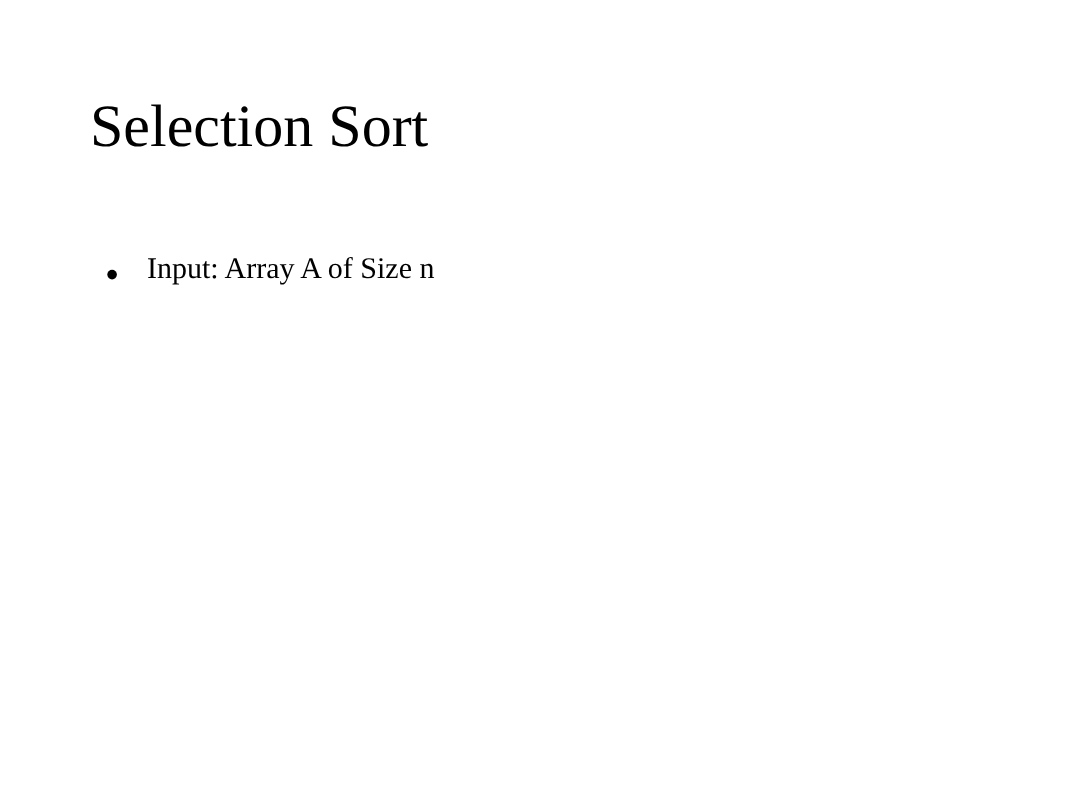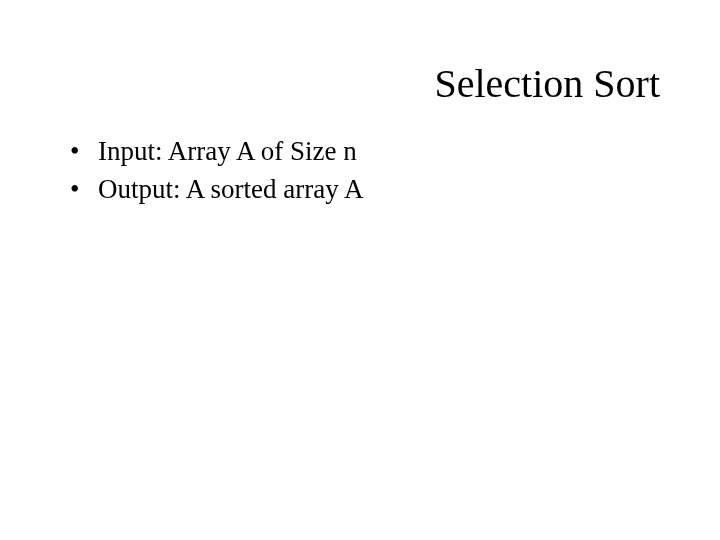--- a/index.html
+++ b/index.html
@@ -10,45 +10,44 @@
     body {
       width: 720px;
       height: 540px;
       background: #ffffff;
       font-family: "Times New Roman", Times, serif;
       color: #000000;
       padding: 40px 60px;
     }
     .slide-title {
       font-size: 40px;
-      text-align: right;
+      text-align: left;
       font-weight: normal;
       margin-top: 20px;
-      margin-bottom: 28px;
+      margin-bottom: 60px;
     }
     .bullet-list {
       list-style: none;
       padding-left: 10px;
     }
     .bullet-item {
-      font-size: 27px;
+      font-size: 20px;
       line-height: 1.25;
       position: relative;
       padding-left: 28px;
       margin-bottom: 4px;
     }
     .bullet-item::before {
       content: "•";
       position: absolute;
       left: 0;
       top: 0;
       font-size: 27px;
     }
   </style>
 </head>
 <body>
 
 <h1 class="slide-title">Selection Sort</h1>
 
 <ul class="bullet-list">
   <li class="bullet-item">Input: Array A of Size n</li>
-  <li class="bullet-item">Output: A sorted array A</li>
 </ul>
 
 </body></html>

